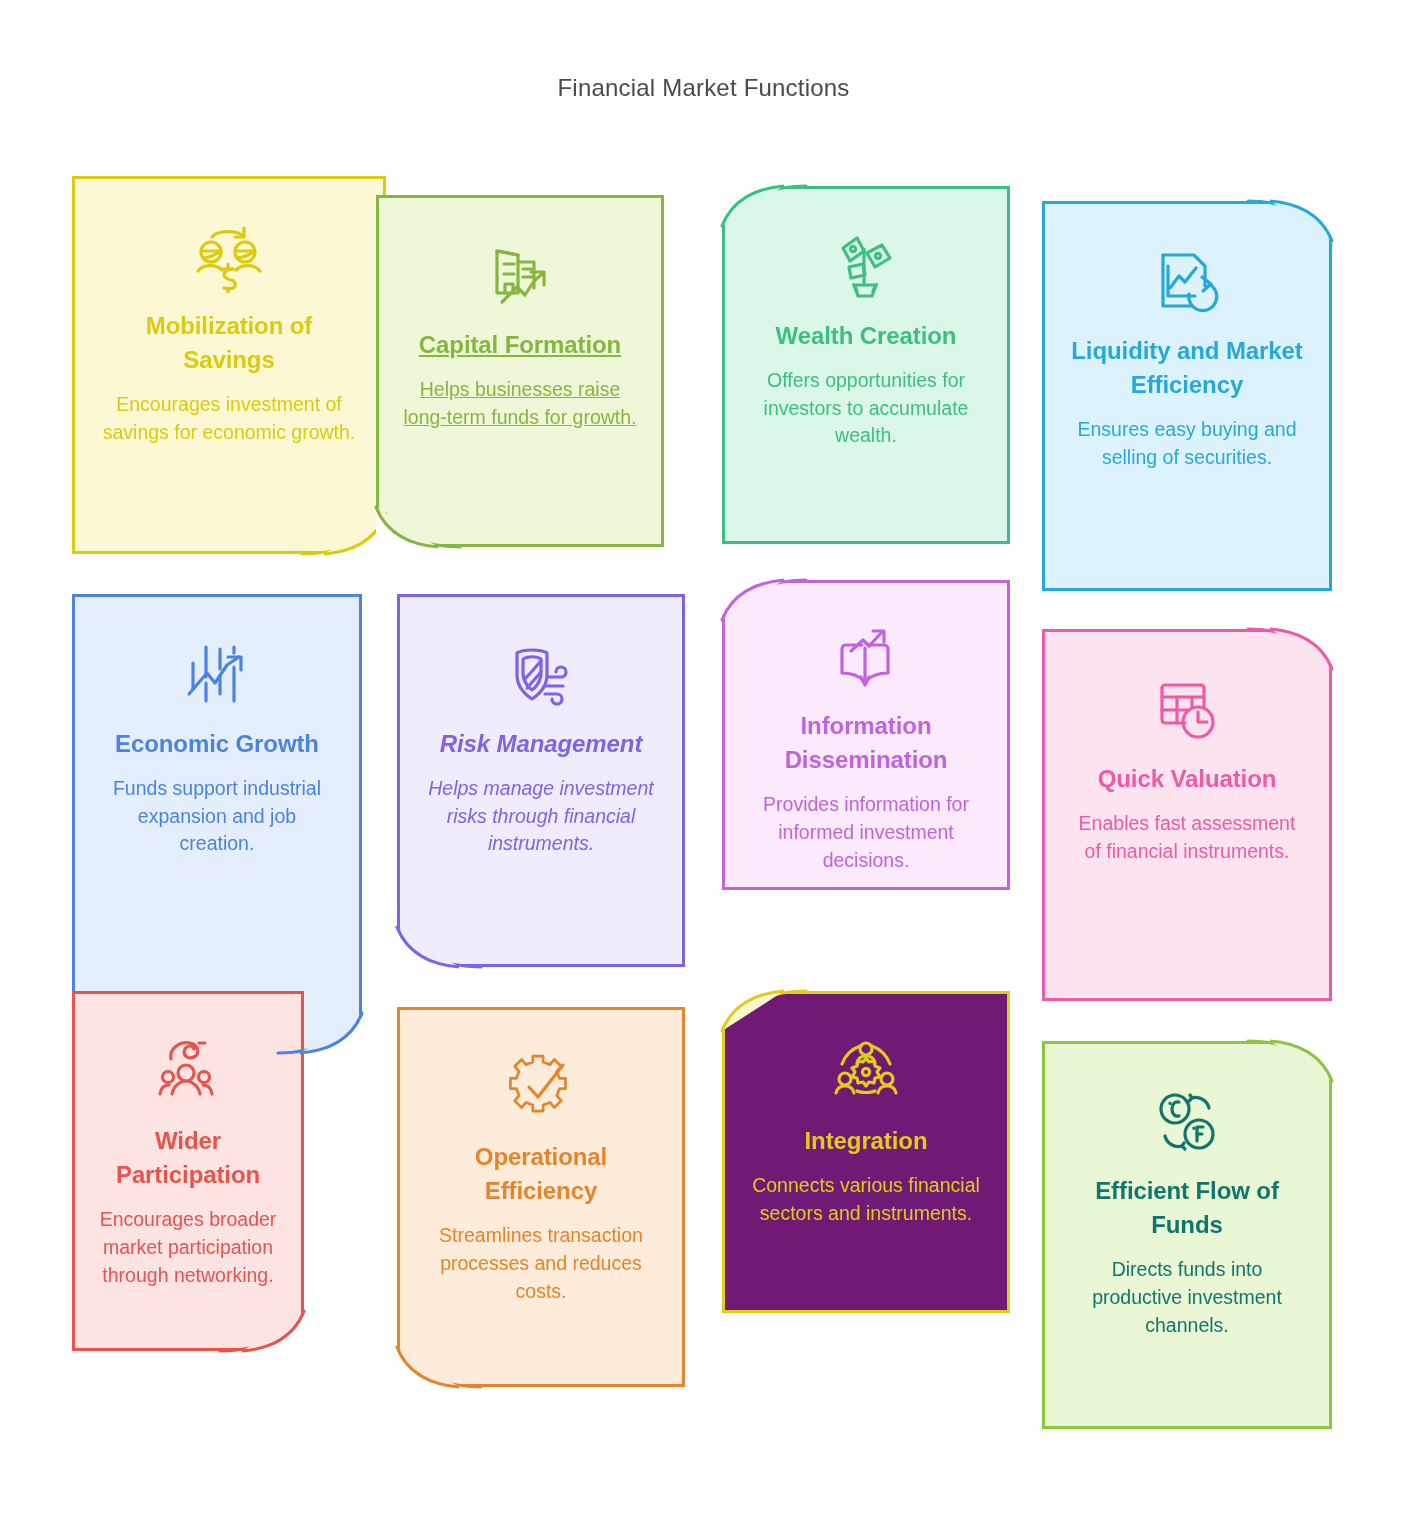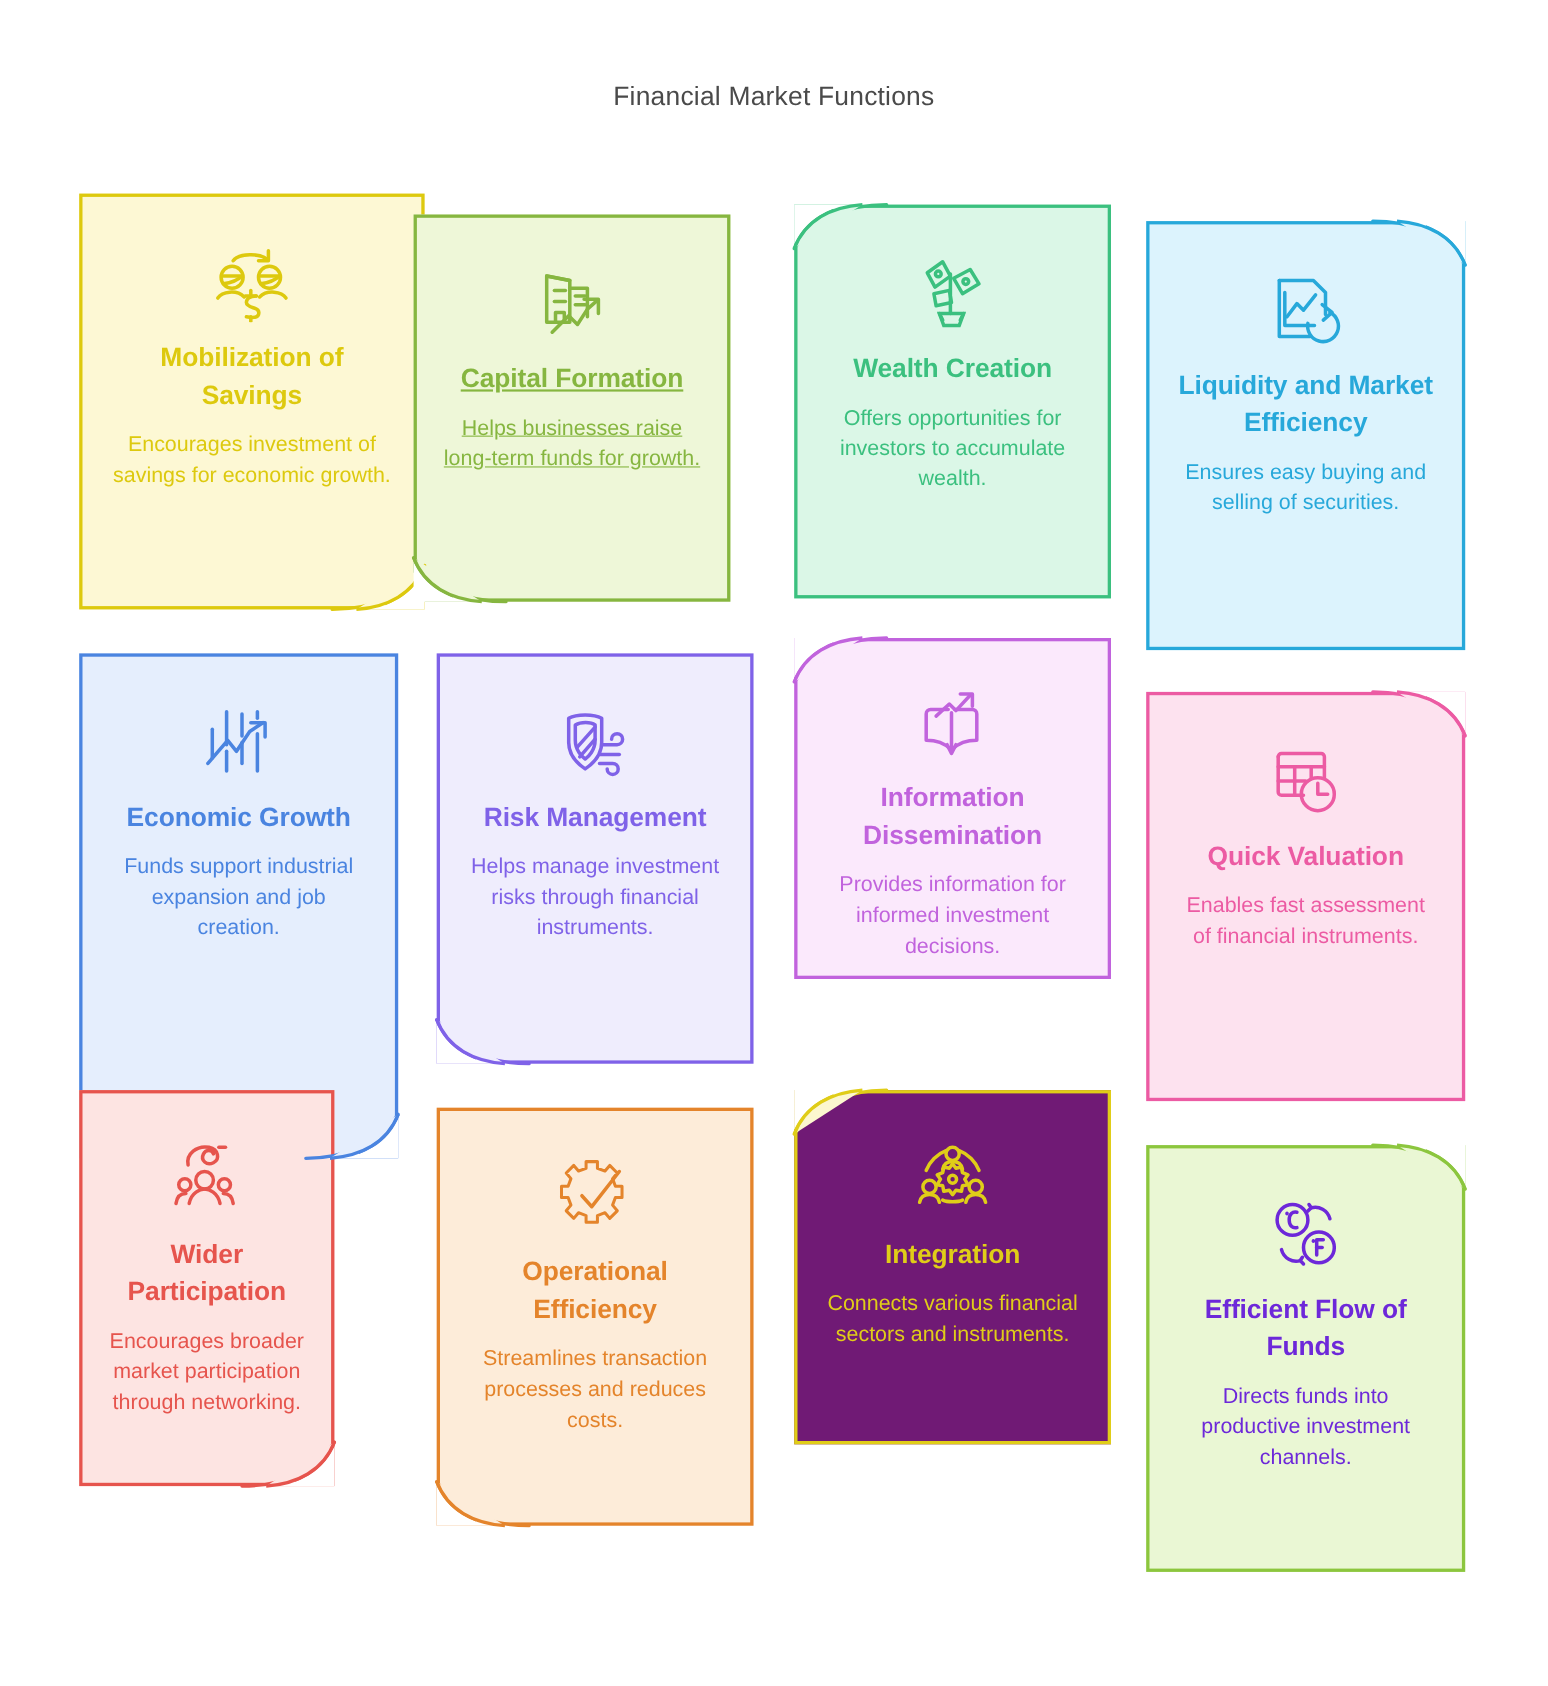--- a/index.html
+++ b/index.html
@@ -203,21 +203,21 @@
     </div>
     <span class="curl" style="right:-5px; bottom:-5px;">
           <svg class="curl-svg" width="86" height="86" viewBox="0 0 86 86">
       <path d="M2 84 C30 84, 62 78, 84 48 C84 60, 84 84, 84 84 Z" fill="#ffffff"></path>
       <path d="M0 84 C30 84, 62 76, 84 44" fill="none" stroke="#4a84e0" stroke-width="3" stroke-linecap="round"></path>
       <path d="M84 44 C74 70, 50 82, 22 84" fill="#e5eefd" stroke="#4a84e0" stroke-width="3" stroke-linejoin="round"></path>
       <path d="M84 44 C78 60, 66 72, 48 79" fill="none" stroke="#4a84e0" stroke-width="2.4"></path>
     </svg>
         </span>
   </div>
-      <div class="card" style="left: 397px; top: 594px; width: 288px; height: 373px; background: rgb(239, 237, 253); border-color: rgb(127, 98, 232); color: rgb(127, 98, 232);">
+      <div class="card" style="left: 397px; top: 594px; width: 288px; height: 373px; background: rgb(239, 237, 253); border-color: rgb(127, 98, 232); color: rgb(127, 98, 232); font-style: italic;">
     <div class="card-inner">
       <span class="icon-wrap">
     <svg viewBox="0 0 72 72" fill="none" stroke="currentColor" stroke-width="3.2" stroke-linecap="round" stroke-linejoin="round">
       <path d="M12 14 C19 10, 35 10, 42 14 V36 C42 50, 30 58, 27 60 C24 58, 12 50, 12 36 Z"></path>
       <path d="M18 20 C23 17, 32 17, 36 20 V34 C36 43, 30 49, 27 51 C24 49, 18 43, 18 34 Z"></path>
       <path d="M20 40 L36 22"></path>
       <path d="M22 49 L36 33"></path>
       <path d="M42 38 H56 A5 5 0 1 0 51 33"></path>
       <path name="wind2" d="M40 47 H58"></path>
       <path d="M40 55 H52 A5 5 0 1 1 47 60"></path>
@@ -353,21 +353,21 @@
     </div>
     <span class="curl" style="left:-5px; top:-5px;">
           <svg class="curl-svg" width="86" height="86" viewBox="0 0 86 86">
       <path d="M84 2 C56 2, 24 8, 2 38 C2 26, 2 2, 2 2 Z" fill="#ffffff"></path>
       <path d="M86 2 C56 2, 24 10, 2 42" fill="none" stroke="#e0cd18" stroke-width="3" stroke-linecap="round"></path>
       <path d="M2 42 C12 16, 36 4, 64 2" fill="#fcf7cf" stroke="#e0cd18" stroke-width="3" stroke-linejoin="round"></path>
       <path d="M2 42 C8 26, 20 14, 38 7" fill="none" stroke="#e0cd18" stroke-width="2.4"></path>
     </svg>
         </span>
   </div>
-      <div class="card" style="left: 1042px; top: 1041px; width: 290px; height: 388px; background: rgb(234, 247, 212); border-color: rgb(140, 198, 62); color: #6d28d9;">
+      <div class="card" style="left: 1042px; top: 1041px; width: 290px; height: 388px; background: rgb(234, 247, 212); border-color: rgb(140, 198, 62); color: #0f766e;">
     <div class="card-inner">
       <span class="icon-wrap">
     <svg viewBox="0 0 72 72" fill="none" stroke="currentColor" stroke-width="3.2" stroke-linecap="round" stroke-linejoin="round">
       <circle cx="24" cy="23" r="14"></circle>
       <circle cx="48" cy="48" r="14"></circle>
       <path d="M19 17 v0.5"></path>
       <path d="M28 16 C24 15, 21 18, 21 23 C21 28, 24 31, 28 30"></path>
       <path d="M43 42 v0.5"></path>
       <path d="M52 41 H46 V55"></path>
       <path d="M46 48 H51"></path>

